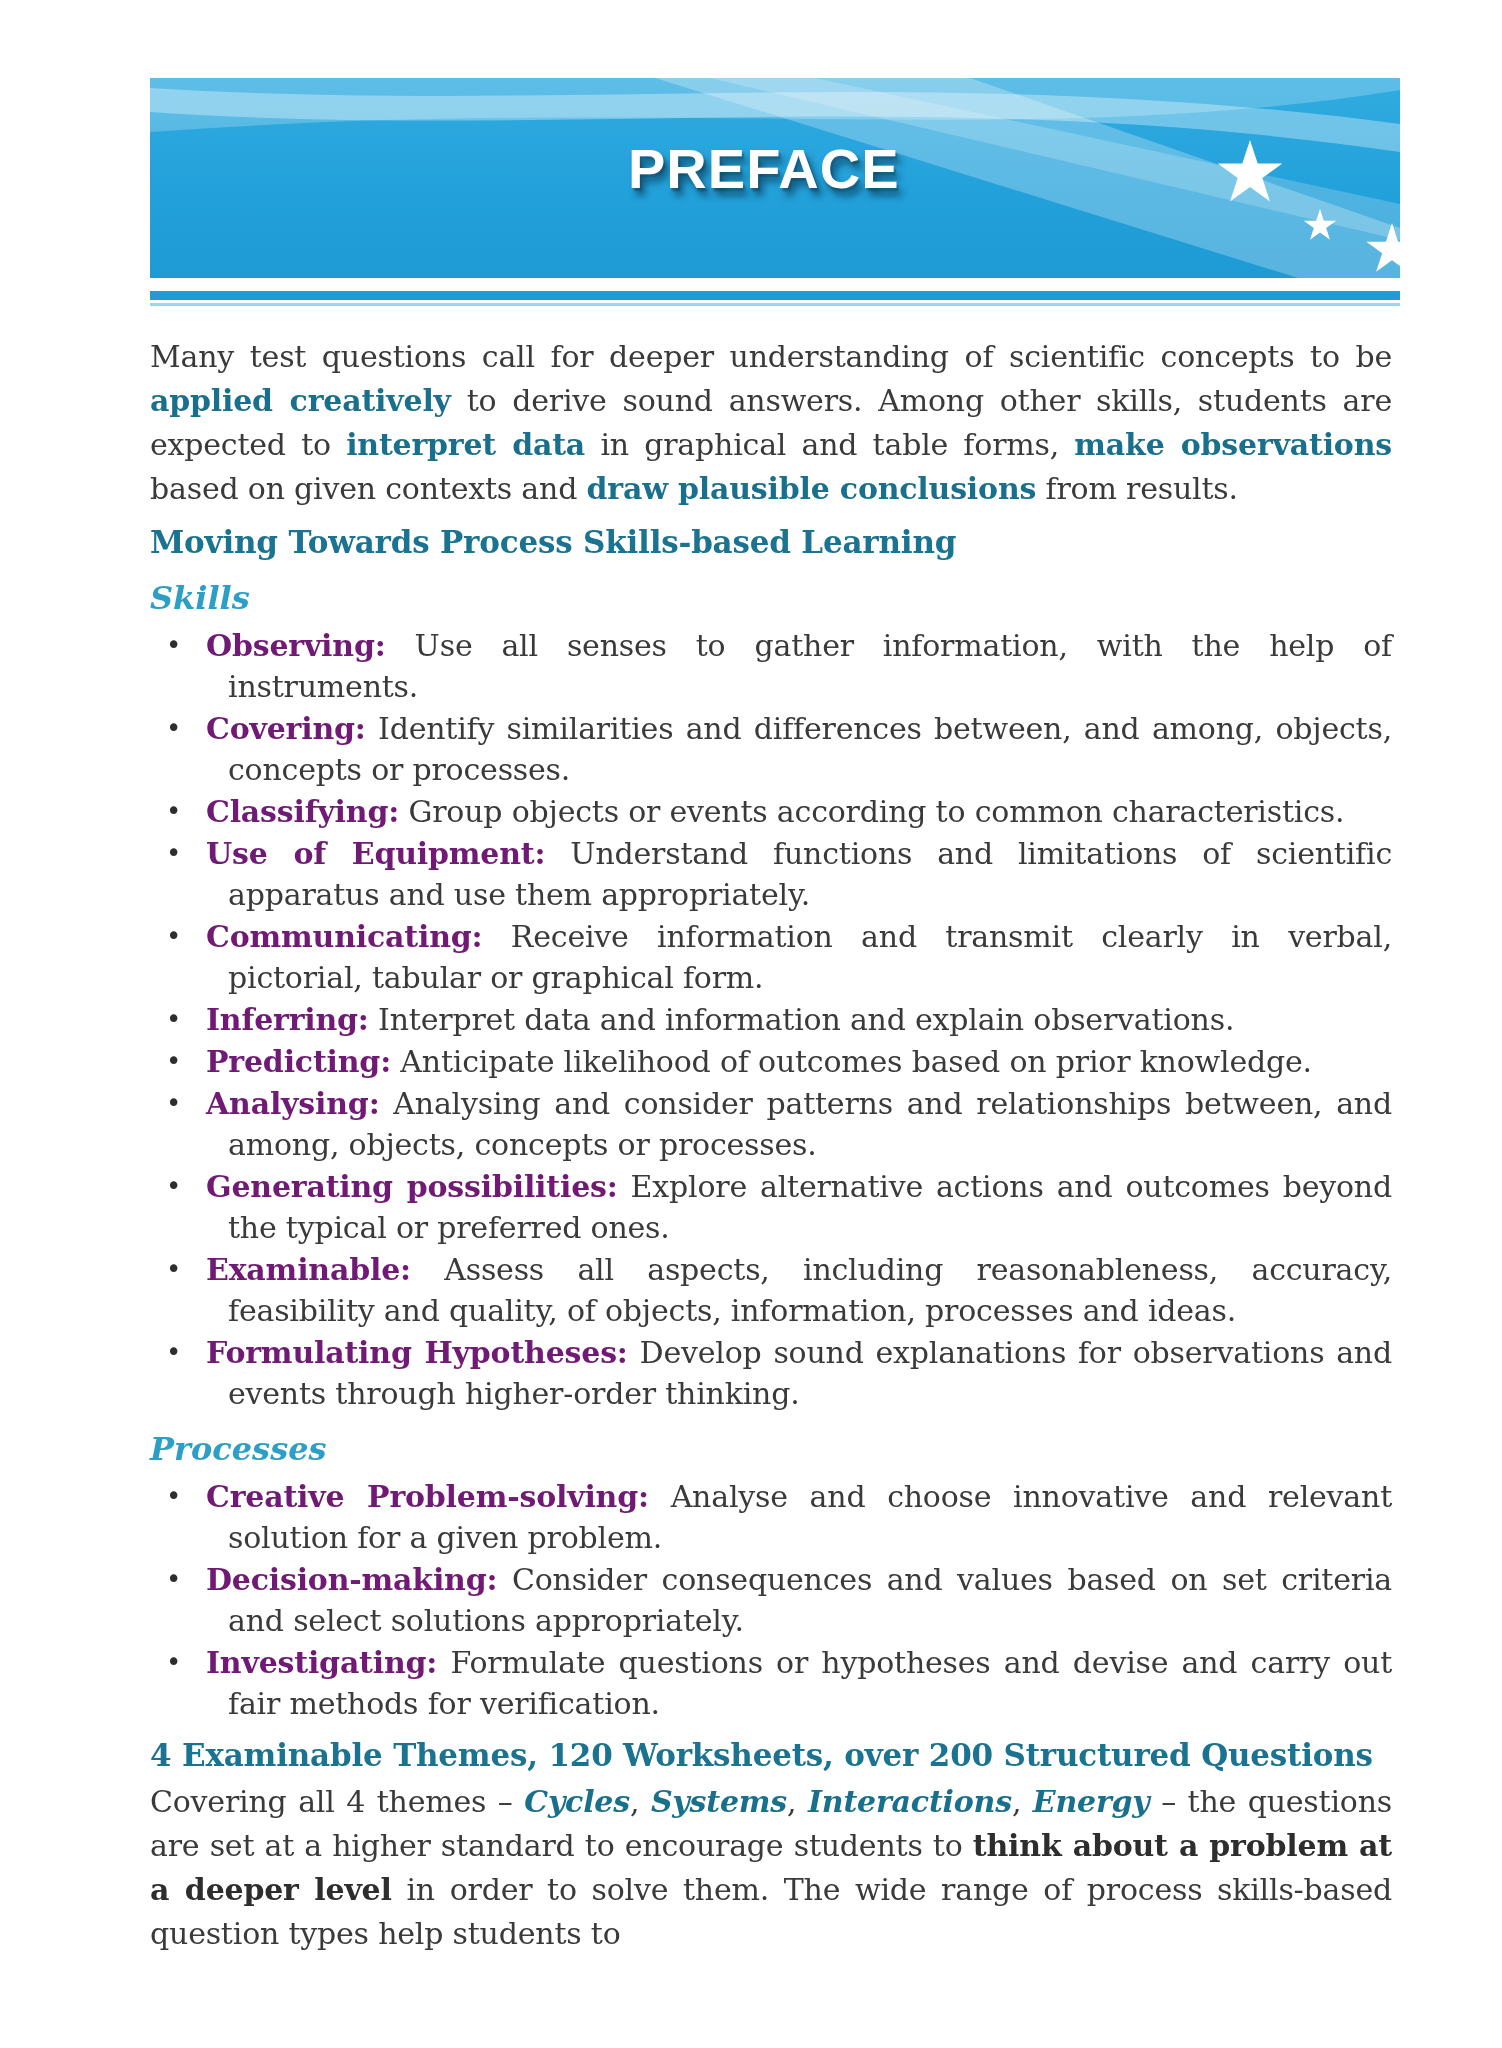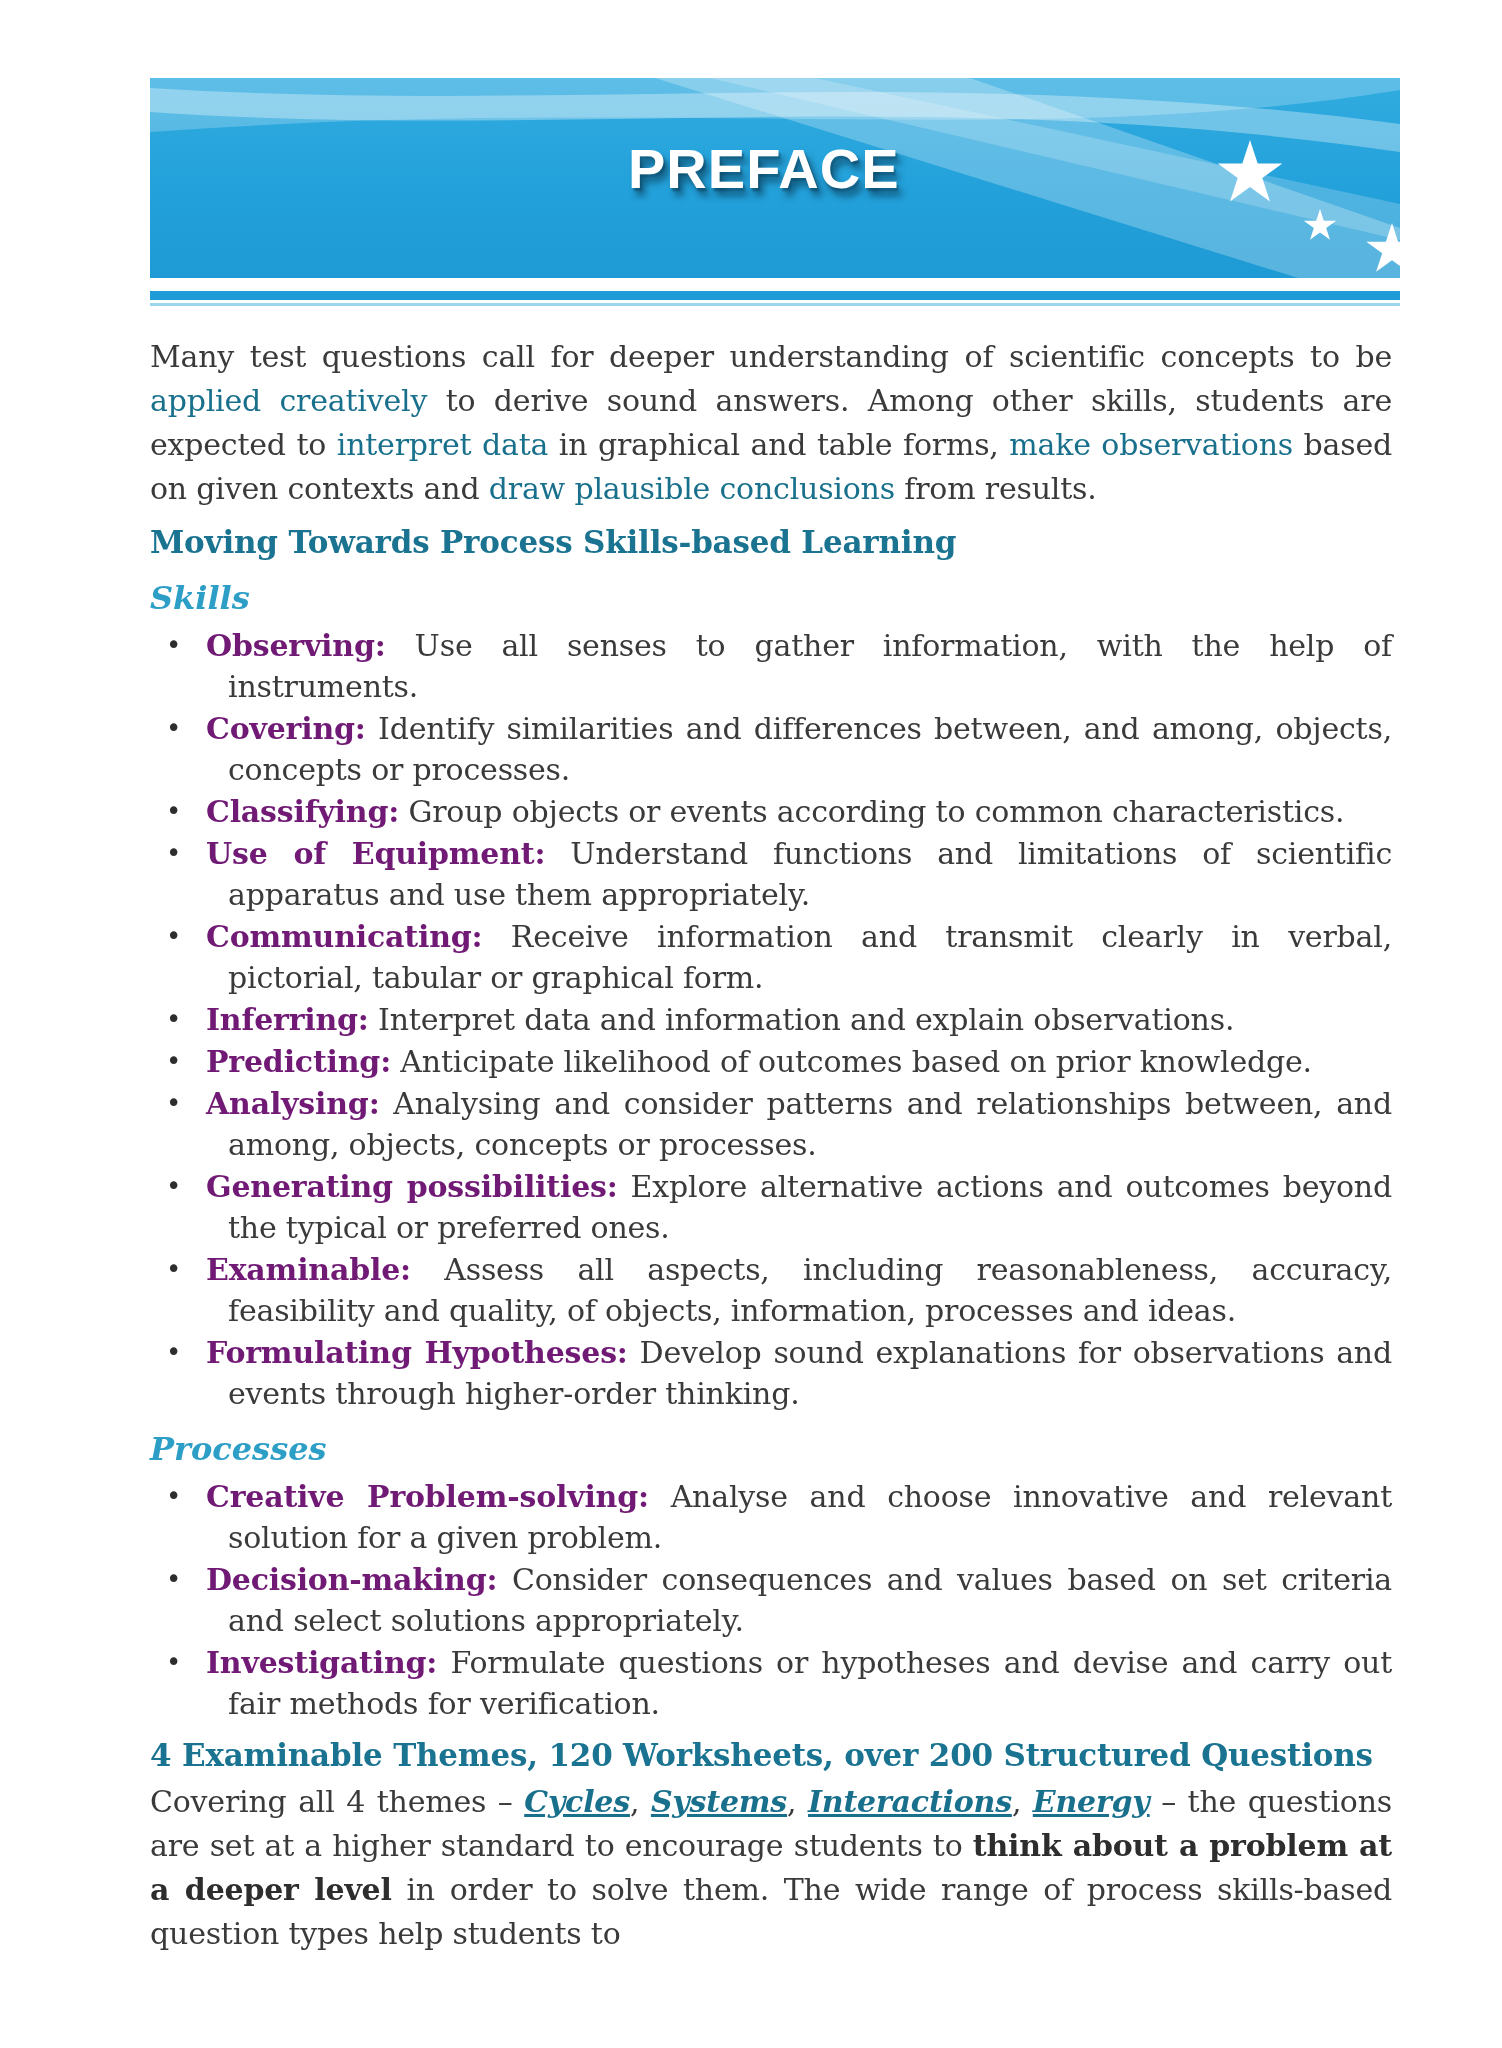--- a/index.html
+++ b/index.html
@@ -36,23 +36,23 @@
 
   
   .content {
     position:absolute; left:150px; top:335px; width:1242px;
   }
   .para {
     font-size:30px; line-height:44px;
     text-align:justify; letter-spacing:-0.2px;
     color:#3a3a3a;
   }
-  .seg-hl { color:#19708c; font-weight:normal; }
+  .seg-hl { color:#19708c; font-weight:bold; }
   .seg-b  { color:#2d2d2d; font-weight:bold; }
-  .seg-ti { color:#19708c; font-weight:bold; font-style:italic;text-decoration:underline; }
+  .seg-ti { color:#19708c; font-weight:bold; font-style:italic; }
 
   h2.teal-heading {
     font-size:31px; line-height:42px; font-weight:bold;
     color:#1a7390; letter-spacing:-0.2px;
     margin:10px 0 2px;
   }
   h3.italic-heading {
     font-size:32px; line-height:40px; font-weight:bold; font-style:italic;
     color:#2d9fc6;
     margin:15px 0 7px;

